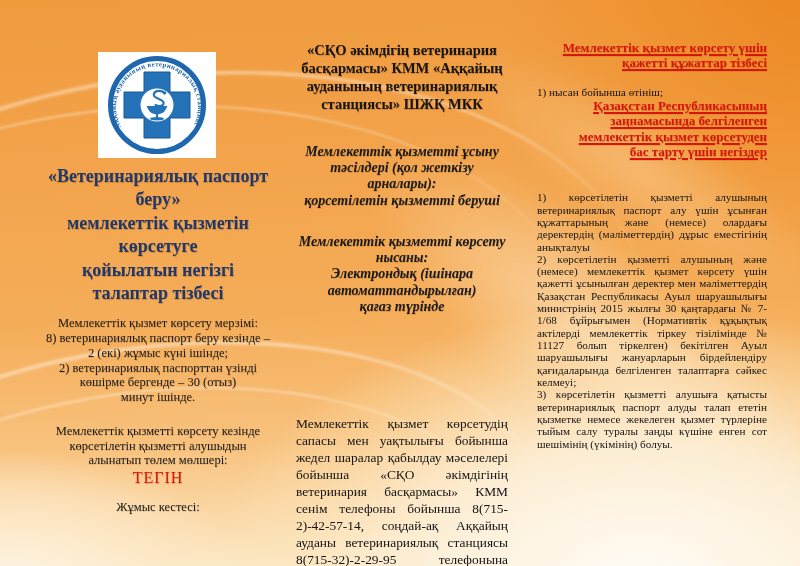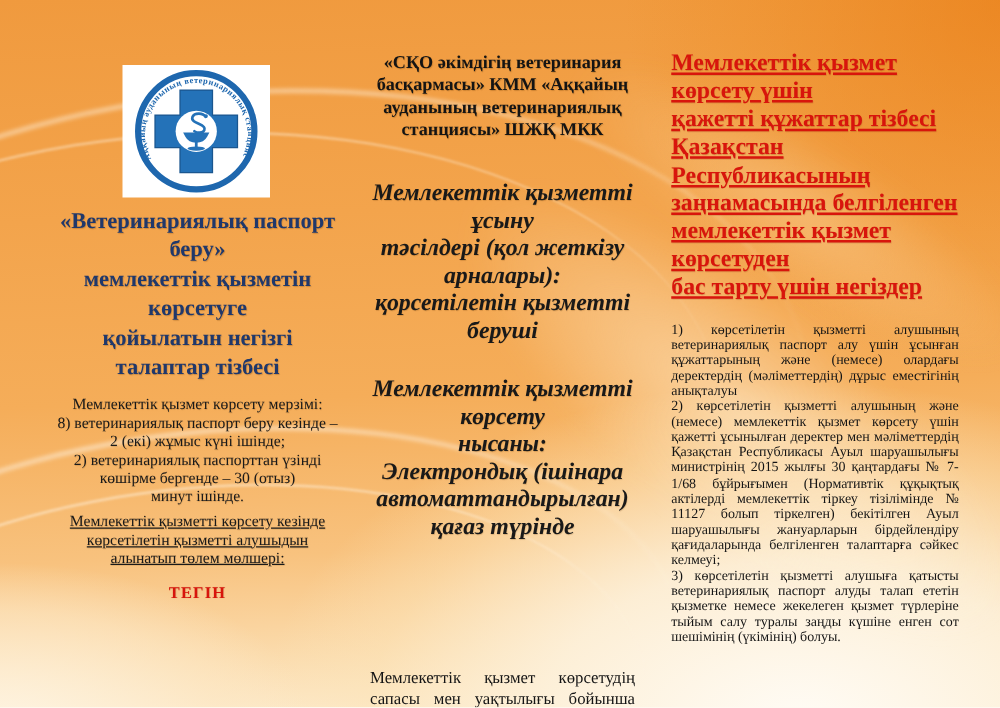--- a/index.html
+++ b/index.html
@@ -31,46 +31,46 @@
   .col-right { left:537px; width:230px; }
 
   .prewrap { white-space:pre-line; }
 
   
   .logo-box { width:118px; height:106px; margin:52px 0 0 56px; background:#ffffff; display:flex; align-items:center; justify-content:center; }
   .left-title { margin-top:7px; font-size:18px; font-weight:bold; color:#20386b; line-height:1.3;
                 text-shadow:0.6px 0.8px 0.8px rgba(110,60,0,0.28); }
   .left-body  { font-size:12.5px; color:#1a1a1a; line-height:1.18; text-shadow:0.4px 0.6px 0.6px rgba(110,60,0,0.18); }
   .term-text     { margin-top:11px; }
-  .payment-text  { margin-top:5px;text-decoration:underline; }
-  .free-label    { margin-top:12px; font-size:13px; font-weight:bold; color:#d8150c; letter-spacing:1px;
+  .payment-text  { margin-top:19px; }
+  .free-label    { margin-top:1px; font-size:16px; font-weight:normal; color:#d8150c; letter-spacing:1px;
                    text-shadow:0.5px 0.7px 0.7px rgba(110,30,0,0.25); }
   .schedule-title{ margin-top:13px; }
   .schedule-text { margin-top:9px; }
 
   
   .org-title { margin-top:42px; font-size:14.5px; font-weight:bold; color:#141414; line-height:1.24;
                text-shadow:0.6px 0.8px 0.8px rgba(110,60,0,0.28); }
-  .italic-block { font-style:italic; font-weight:bold; font-size:19px; color:#191919; line-height:1.16;
+  .italic-block { font-style:italic; font-weight:bold; font-size:14px; color:#191919; line-height:1.16;
                   text-shadow:0.4px 0.6px 0.6px rgba(110,60,0,0.2); }
   .delivery-text { margin-top:30px; }
   .form-text     { margin-top:25px; }
   .contact-text  { margin-top:100px; font-size:13.4px; color:#141414; line-height:1.27;
                    text-align:justify; text-align-last:left; }
 
   
-  .red-header { font-size:19px; font-weight:bold; color:#d8150c; line-height:1.18; text-align:left;
+  .red-header { font-size:13px; font-weight:bold; color:#d8150c; line-height:1.18; text-align:right;
                 text-decoration:underline; text-decoration-thickness:1.5px; text-underline-offset:2px;
                 text-shadow:0.4px 0.6px 0.6px rgba(110,30,0,0.2); }
   .docs-header    { margin-top:40px; }
   .right-body { font-size:11.2px; color:#151515; line-height:1.1; text-align:justify; text-align-last:left; }
   .doc-item-1 { margin-top:15px; }
   .doc-item-2 { margin-top:11px; }
   .refusal-header { }
-  .refusal-text   { margin-top:16px; }
+  .refusal-text   { margin-top:32px; }
 </style>
 </head>
 <body>
 
 <div class="page">
 
   <div class="arc arc1"></div>
   <div class="arc arc2"></div>
   <div class="arc arc3"></div>
   <div class="arc arc4"></div>
@@ -108,20 +108,21 @@
 2) ветеринариялық паспорттан үзінді
 көшірме бергенде – 30 (отыз)
 минут ішінде.</p>
 
     <p class="left-body payment-text prewrap">Мемлекеттік қызметті көрсету кезінде
 көрсетілетін қызметті алушыдын
 алынатып төлем мөлшері:</p>
 
     <div class="free-label">ТЕГІН</div>
 
+    <p class="left-body schedule-title">Жұмыс кестесі:</p>
 
   </div>
 
   <div class="col col-mid">
     <h1 class="org-title prewrap">«СҚО әкімдігің ветеринария
 басқармасы» КММ «Аққайың
 ауданының ветеринариялық
 станциясы» ШЖҚ МКК</h1>
 
     <p class="italic-block delivery-text prewrap">Мемлекеттік қызметті ұсыну
@@ -134,20 +135,21 @@
 автоматтандырылған)
 қағаз түрінде</p>
 
     <p class="contact-text">Мемлекеттік қызмет көрсетудің сапасы мен уақтылығы бойынша жедел шаралар қабылдау мәселелері бойынша «СҚО әкімдігінің ветеринария басқармасы» КММ сенім телефоны бойынша 8(715-2)-42-57-14, соңдай-ақ Аққайың ауданы ветеринариялық станциясы 8(715-32)-2-29-95 телефонына хабарласуға болады</p>
   </div>
 
   <div class="col col-right">
     <h3 class="red-header docs-header prewrap">Мемлекеттік қызмет көрсету үшін
 қажетті құжаттар тізбесі</h3>
 
+    <p class="right-body doc-item-1">1) нысан бойынша өтініш;</p>
 
 
     <h3 class="red-header refusal-header prewrap">Қазақстан Республикасының
 заңнамасында белгіленген
 мемлекеттік қызмет көрсетуден
 бас тарту үшін негіздер</h3>
 
     <p class="right-body refusal-text prewrap">1)      көрсетілетін қызметті алушының ветеринариялық паспорт алу үшін ұсынған құжаттарының және (немесе) олардағы деректердің (мәліметтердің) дұрыс еместігінің анықталуы
 2) көрсетілетін қызметті алушының және (немесе) мемлекеттік қызмет көрсету үшін қажетті ұсынылған деректер мен мәліметтердің Қазақстан Республикасы Ауыл шаруашылығы министрінің 2015 жылғы 30 қаңтардағы № 7-1/68 бұйрығымен (Нормативтік құқықтық актілерді мемлекеттік тіркеу тізілімінде № 11127 болып тіркелген) бекітілген Ауыл шаруашылығы жануарларын бірдейлендіру қағидаларында белгіленген талаптарға сәйкес келмеуі;
 3)      көрсетілетін қызметті алушыға қатысты ветеринариялық паспорт алуды талап ететін қызметке немесе жекелеген қызмет түрлеріне тыйым салу туралы заңды күшіне енген сот шешімінің (үкімінің) болуы.</p>

